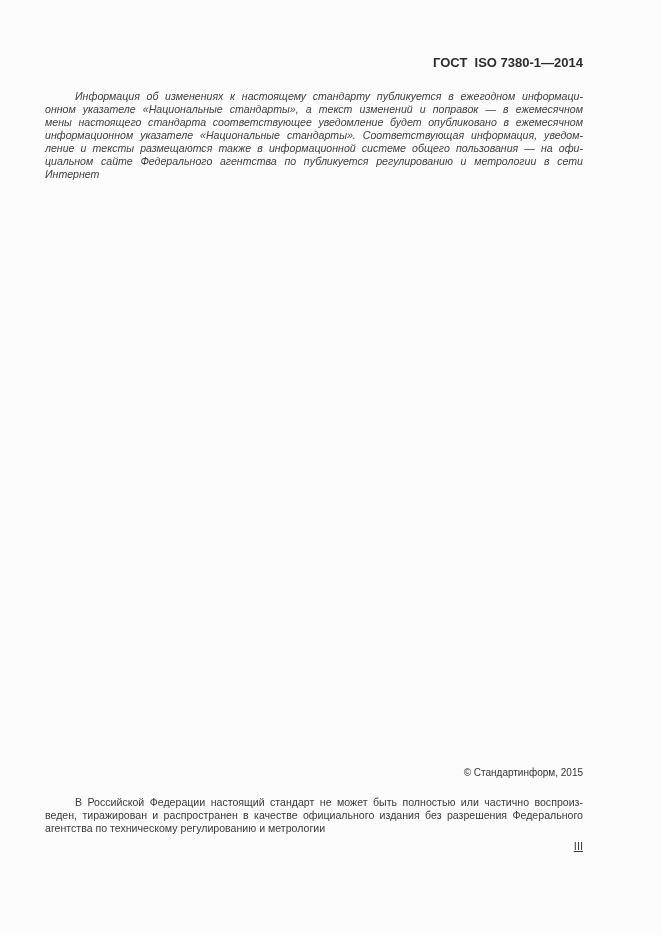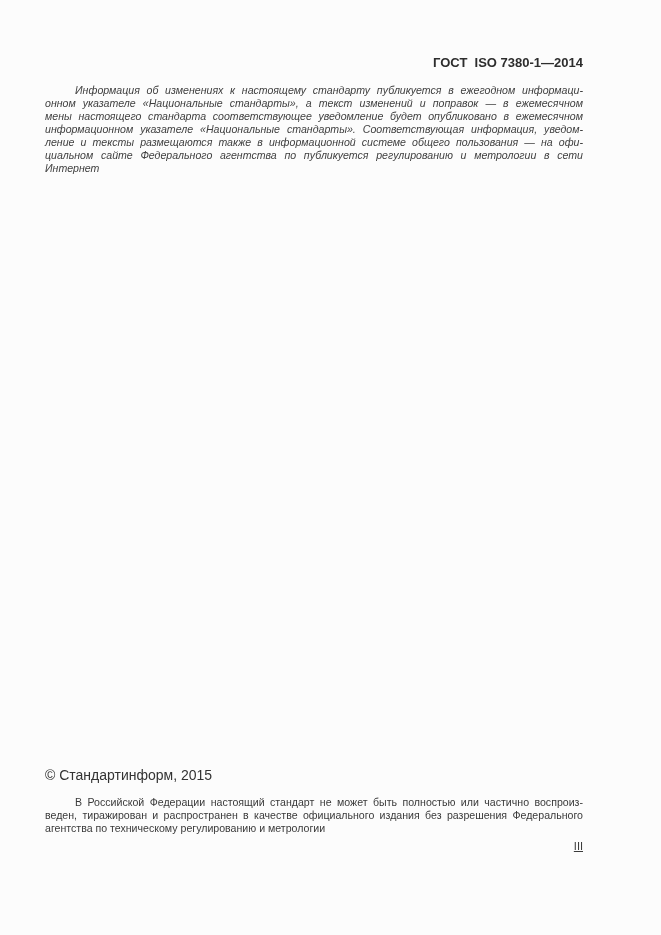--- a/index.html
+++ b/index.html
@@ -22,21 +22,21 @@
     left: 45px;
     width: 538px;
     text-align: right;
     font-size: 13px;
     font-weight: bold;
     color: #2d2d2d;
     white-space: pre;
   }
   .intro-para {
     position: absolute;
-    top: 84px;
+    top: 90px;
     left: 45px;
     width: 538px;
     font-size: 10.6px;
     line-height: 13px;
     font-style: italic;
     color: #404040;
   }
   .restriction-para {
     position: absolute;
     top: 796px;
@@ -55,21 +55,22 @@
     text-align-last: left;
   }
   .tline.first {
     text-indent: 30px;
   }
   .copyright-line {
     position: absolute;
     top: 767px;
     left: 45px;
     width: 538px;
-    font-size: 14px;
+    text-align: right;
+    font-size: 10px;
     color: #333333;
   }
   .page-number {
     position: absolute;
     top: 840px;
     left: 45px;
     width: 538px;
     text-align: right;
     font-size: 11px;
     color: #3a3a3a;

